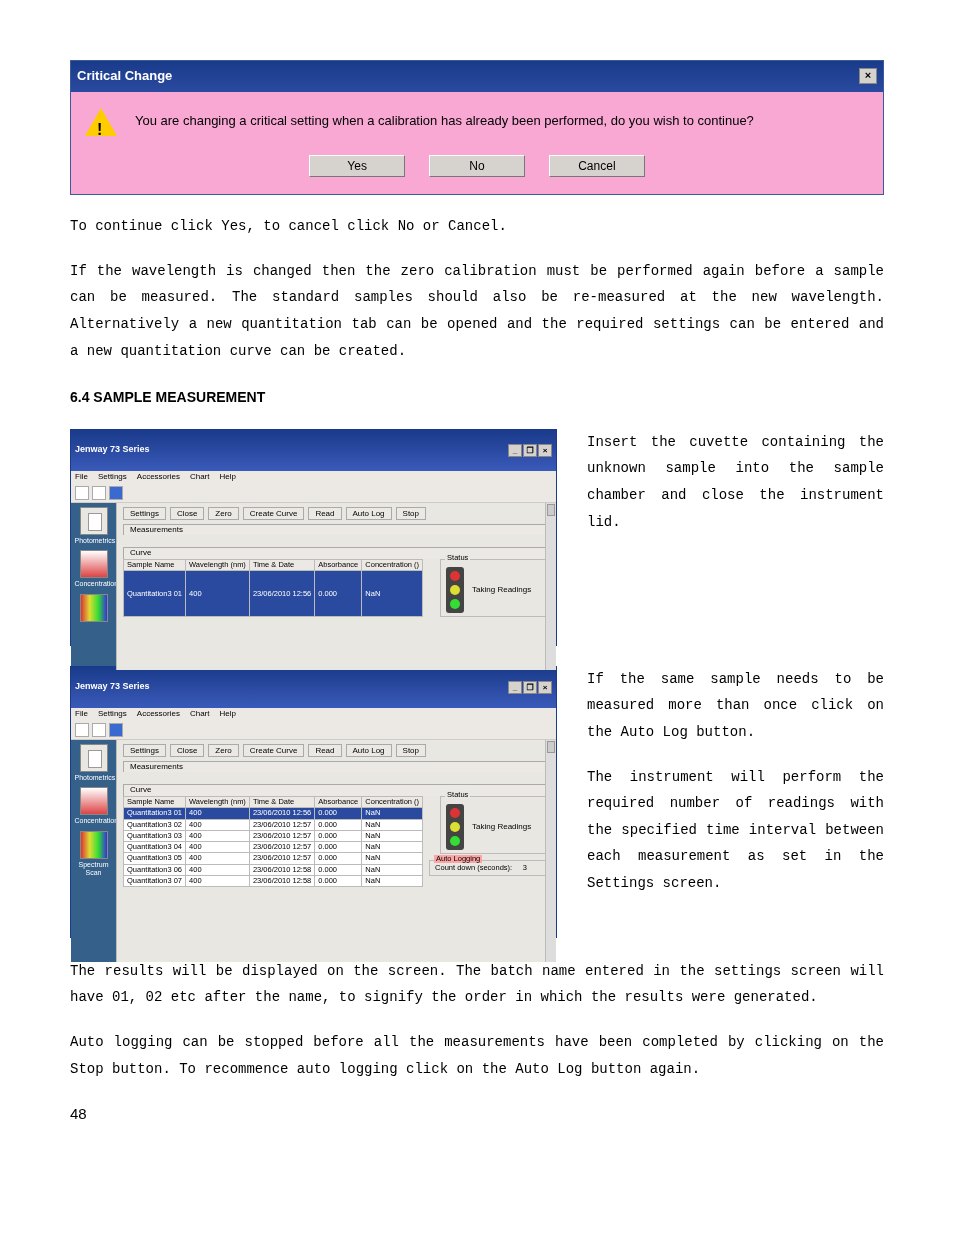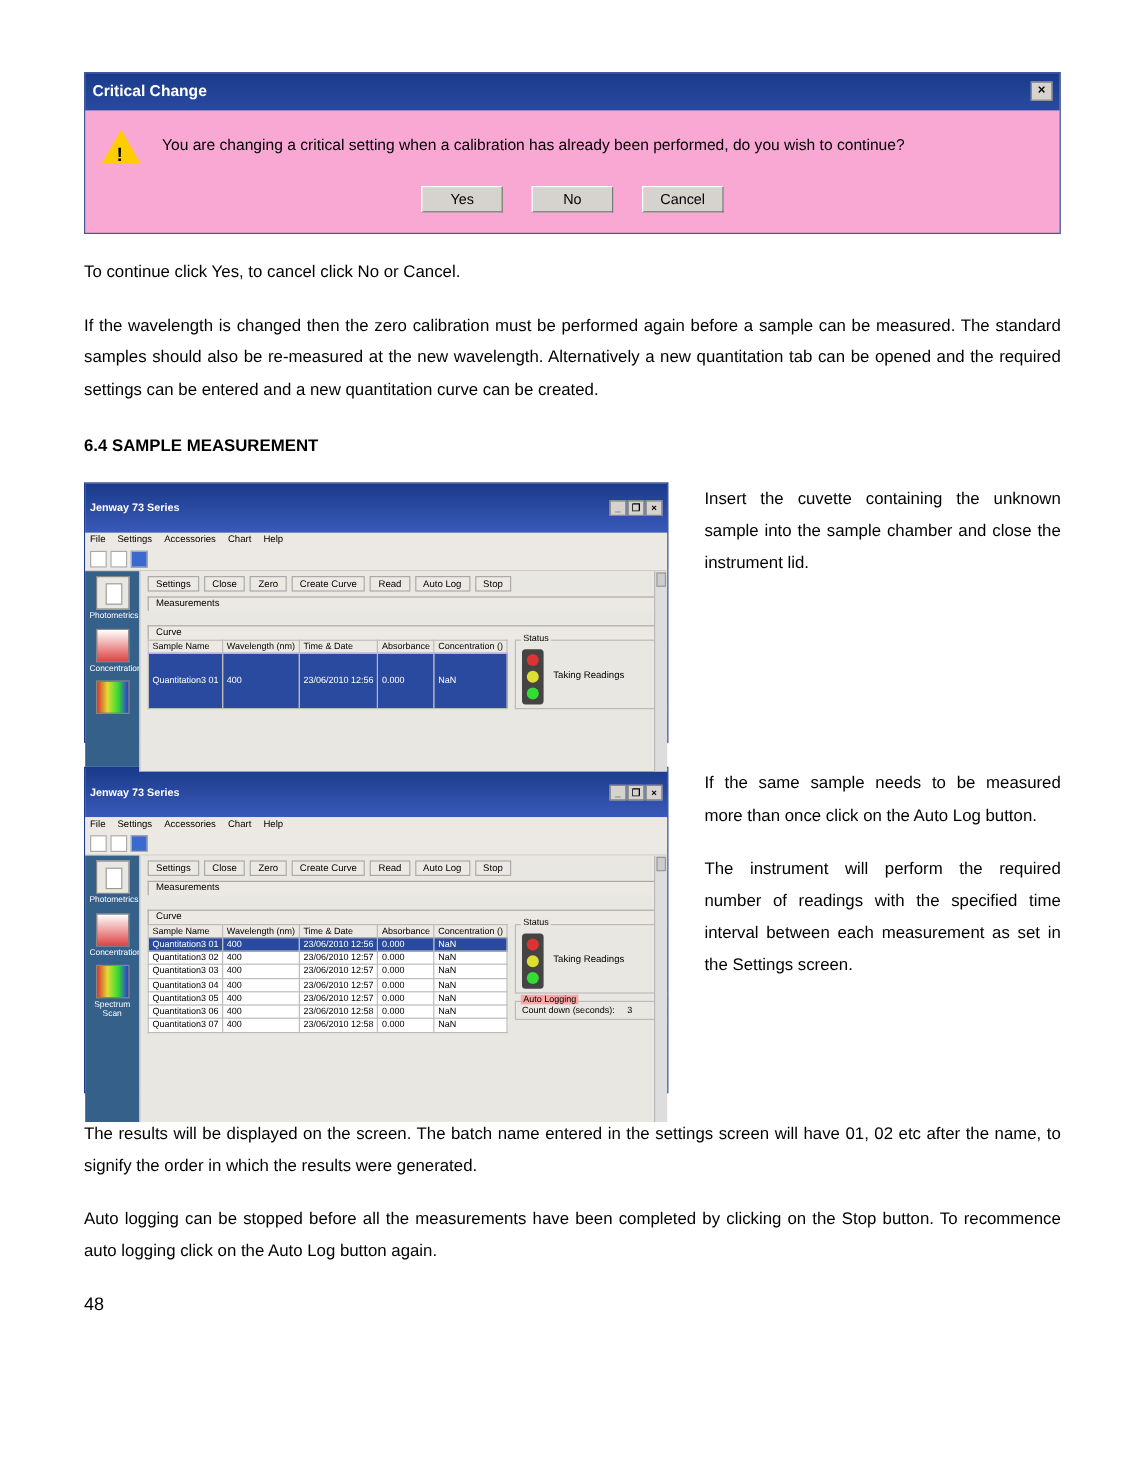--- a/index.html
+++ b/index.html
@@ -64,32 +64,33 @@
     left: -4px;
     top: 7px;
     color: #000;
     font-weight: bold;
     font-size: 16px;
   }
   .dialog-buttons {
     text-align: center;
   }
   .dialog-buttons button {
-    width: 68px;
+    width: 96px;
     height: 22px;
     margin: 0 10px;
     font-size: 12px;
     background: #d6d3ce;
     border: 1px solid #777;
     border-top-color: #fff;
     border-left-color: #fff;
   }
   .para {
     text-align: justify;
     margin: 0 0 18px 0;
+    font-family: Liberation Mono, monospace;
   }
   .section-heading {
     font-weight: bold;
     font-size: 14px;
     margin: 20px 0 18px 0;
   }
   .two-col {
     display: flex;
     gap: 30px;
     margin-bottom: 20px;
@@ -248,20 +249,21 @@
   .selrow td {
     background: #2a4aa0;
     color: #fff;
   }
   .status-box {
     border: 1px solid #bbb;
     padding: 3px 5px;
     font-size: 8px;
     min-width: 130px;
     position: relative;
+    margin-left: 11px;
   }
   .status-box .lbl {
     position: absolute;
     top: -6px;
     left: 4px;
     background: #e9e7e2;
     padding: 0 2px;
     font-size: 7.5px;
   }
   .traffic {

